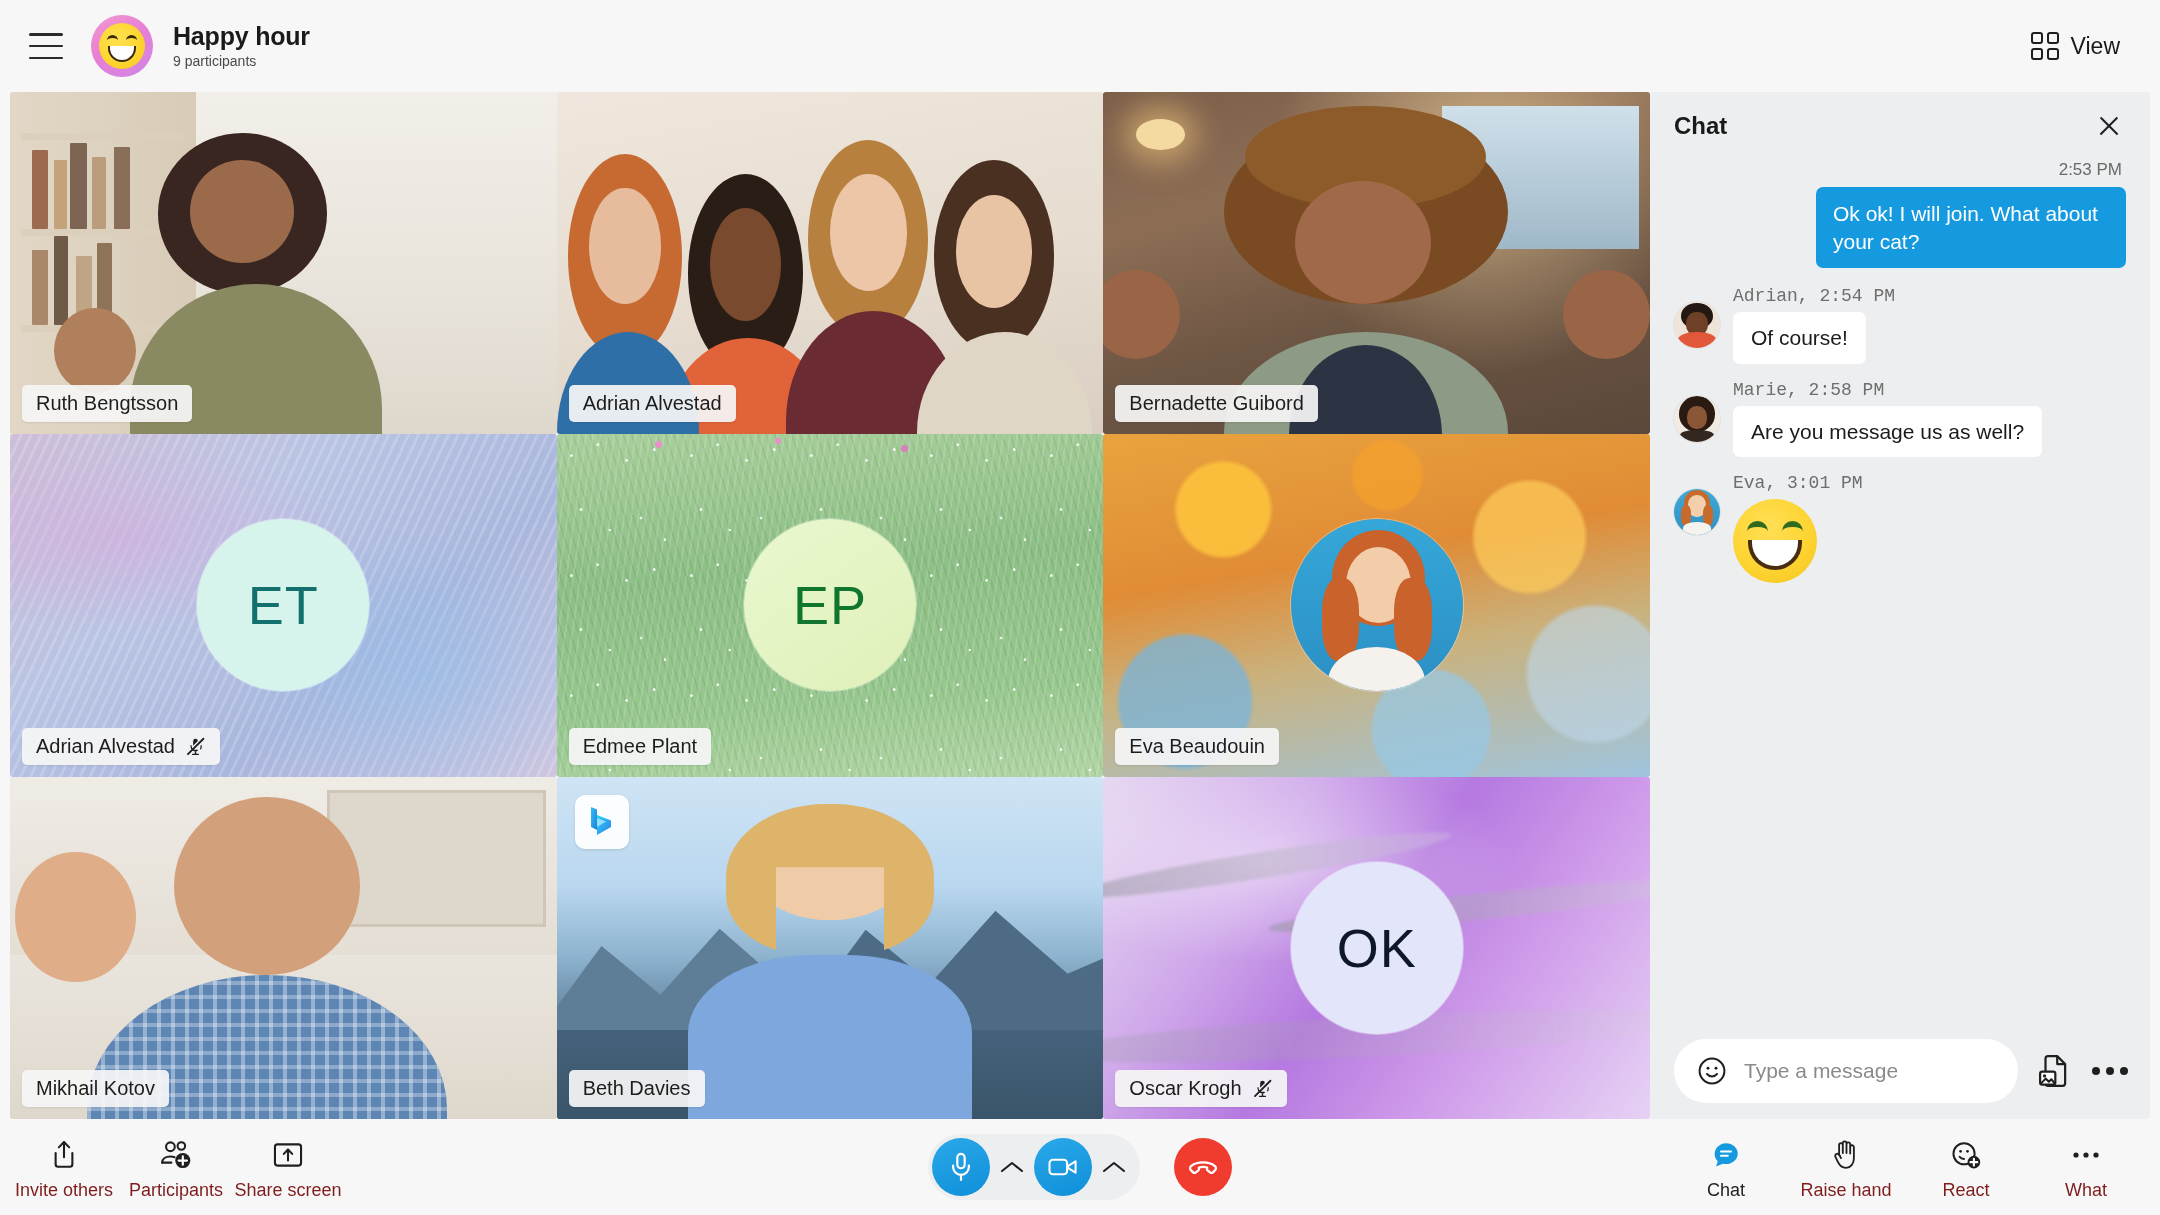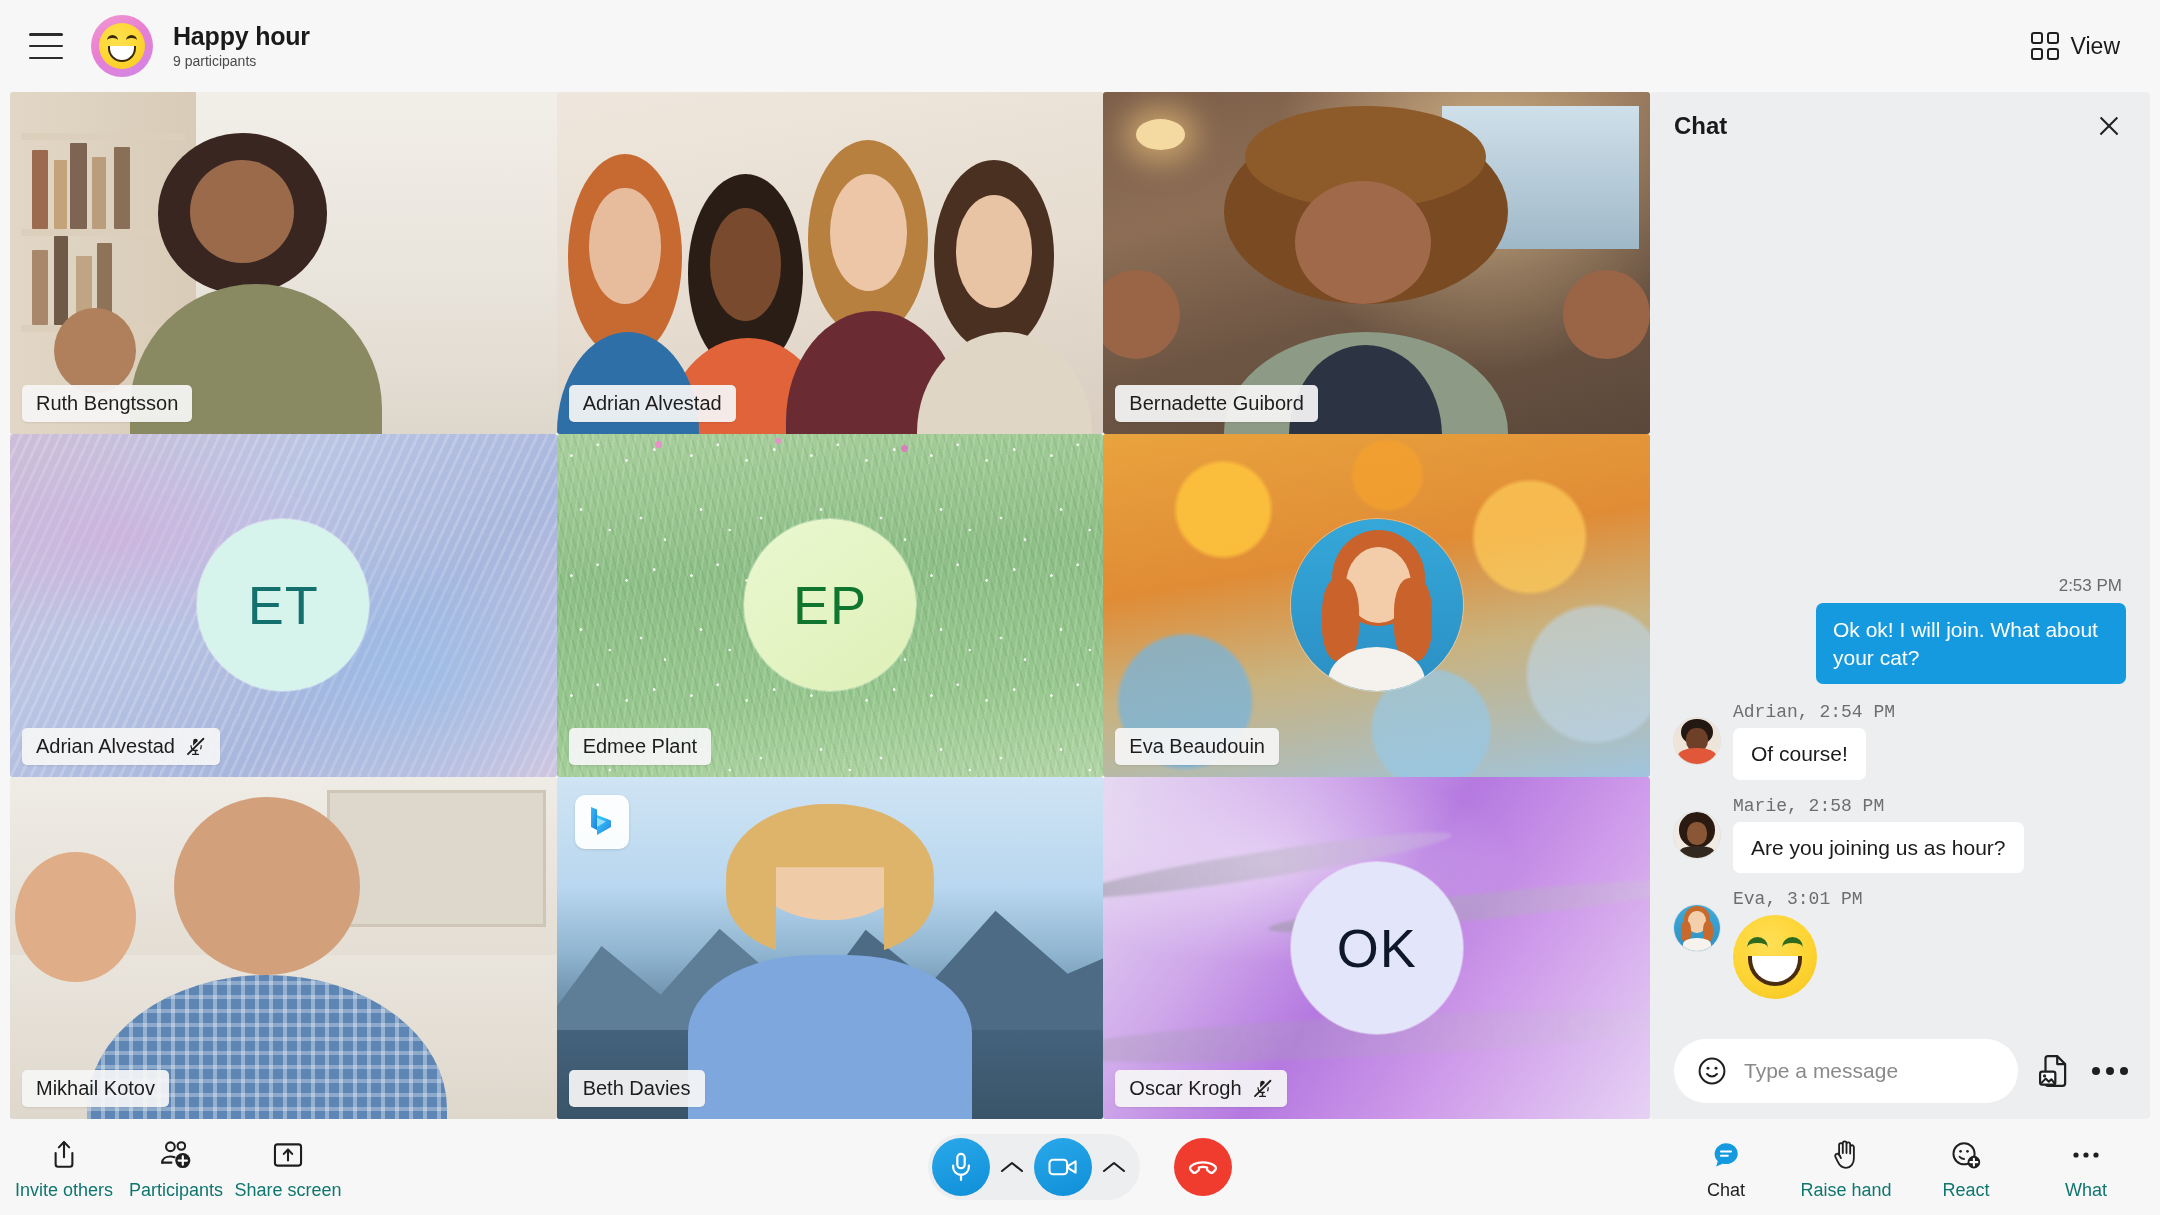--- a/index.html
+++ b/index.html
@@ -179,21 +179,21 @@
   .chat-close { width: 30px; height: 30px; cursor: pointer; position: relative; }
   .chat-close:before, .chat-close:after {
     content: ''; position: absolute; left: 3px; top: 14px; width: 24px; height: 2.3px;
     background: #1f1f1f;
   }
   .chat-close:before { transform: rotate(45deg); }
   .chat-close:after { transform: rotate(-45deg); }
 
   .chat-body {
     flex: 1; overflow: hidden; display: flex; flex-direction: column;
-    justify-content: flex-end; padding: 0 24px 8px 24px;
+    justify-content: flex-start; padding: 0 24px 8px 24px;
   }
   .msg-out { display: flex; flex-direction: column; align-items: flex-end; margin-bottom: 18px; }
   .msg-time-out { font-size: 17px; color: #6a6a6a; margin-bottom: 7px; margin-right: 4px; }
   .bubble-out {
     background: #159ae0; color: #fff; font-size: 21px; line-height: 1.32;
     border-radius: 7px; padding: 13px 17px; max-width: 310px;
   }
   .msg-in { display: flex; align-items: flex-start; gap: 13px; margin-bottom: 16px; }
   .msg-avatar {
     width: 46px; height: 46px; border-radius: 50%; flex: none; overflow: hidden;
@@ -240,21 +240,21 @@
   
   .bottombar {
     position: absolute; left: 0; bottom: 0; width: 2160px; height: 96px;
     background: #f7f7f8; display: flex; align-items: center;
   }
   .bb-left { display: flex; align-items: flex-start; gap: 0; margin-left: 8px; }
   .bb-item {
     width: 112px; display: flex; flex-direction: column; align-items: center;
     gap: 8px; cursor: pointer; padding-top: 4px;
   }
-  .bb-item .lbl { font-size: 18px; color: #0f766e; white-space: nowrap; }
+  .bb-item .lbl { font-size: 18px; color: #7f1d1d; white-space: nowrap; }
   .bb-ico { height: 34px; display: flex; align-items: center; justify-content: center; }
 
   .bb-center {
     position: absolute; left: 50%; transform: translateX(-50%);
     display: flex; align-items: center; gap: 0;
   }
   .pill {
     display: flex; align-items: center; background: #eceeef;
     border-radius: 40px; padding: 4px; gap: 0;
   }
@@ -529,21 +529,21 @@
 
       <div class="msg-in">
         <div class="msg-avatar">
           <div style="position:absolute;inset:0;background:#f1eae2;"></div>
           <div style="position:absolute;left:10%;top:0;width:80%;height:78%;border-radius:50%;background:#2a1a12;"></div>
           <div style="position:absolute;left:28%;top:22%;width:44%;height:50%;border-radius:46%;background:#8a5736;"></div>
           <div style="position:absolute;left:14%;bottom:0;width:72%;height:26%;border-radius:44% 44% 0 0;background:#33281f;"></div>
         </div>
         <div class="msg-col">
           <div class="msg-meta">Marie, 2:58 PM</div>
-          <div class="bubble-in">Are you joining us as hour?</div>
+          <div class="bubble-in">Are you message us as well?</div>
         </div>
       </div>
 
       <div class="msg-in">
         <div class="msg-avatar">
           <div style="position:absolute;inset:0;background:linear-gradient(180deg,#3faada,#2e8fc0);"></div>
           <div style="position:absolute;left:22%;top:2%;width:56%;height:56%;border-radius:50%;background:#c96a2d;"></div>
           <div style="position:absolute;left:30%;top:14%;width:40%;height:46%;border-radius:46%;background:#f4cfac;"></div>
           <div style="position:absolute;left:16%;top:34%;width:22%;height:46%;border-radius:40%;background:#c96a2d;"></div>
           <div style="position:absolute;left:62%;top:34%;width:22%;height:46%;border-radius:40%;background:#c96a2d;"></div>

